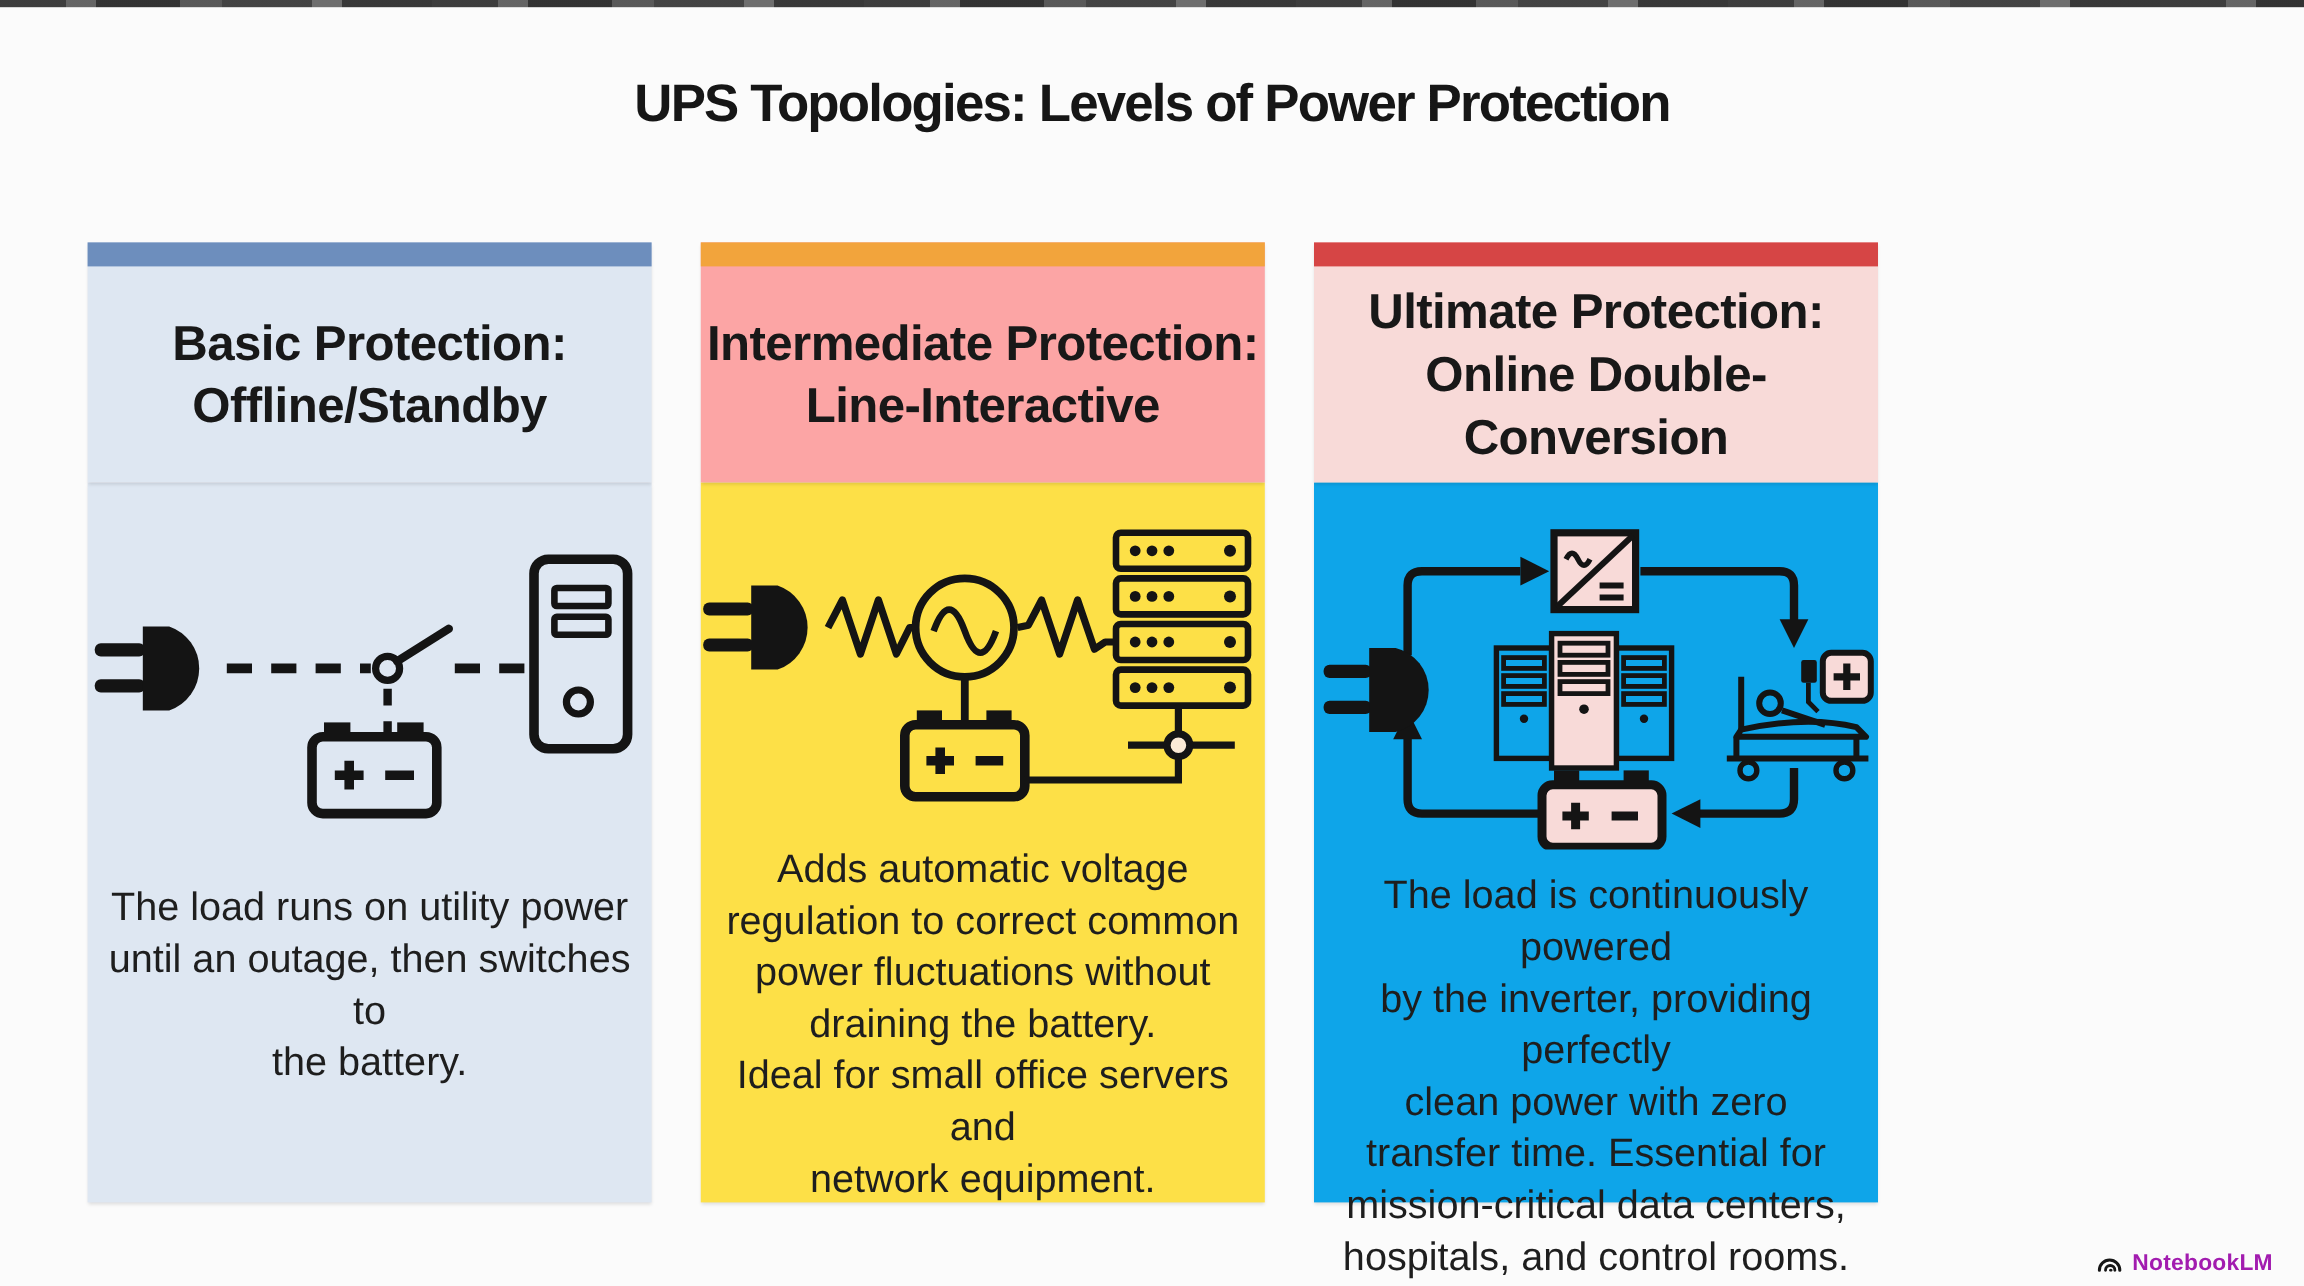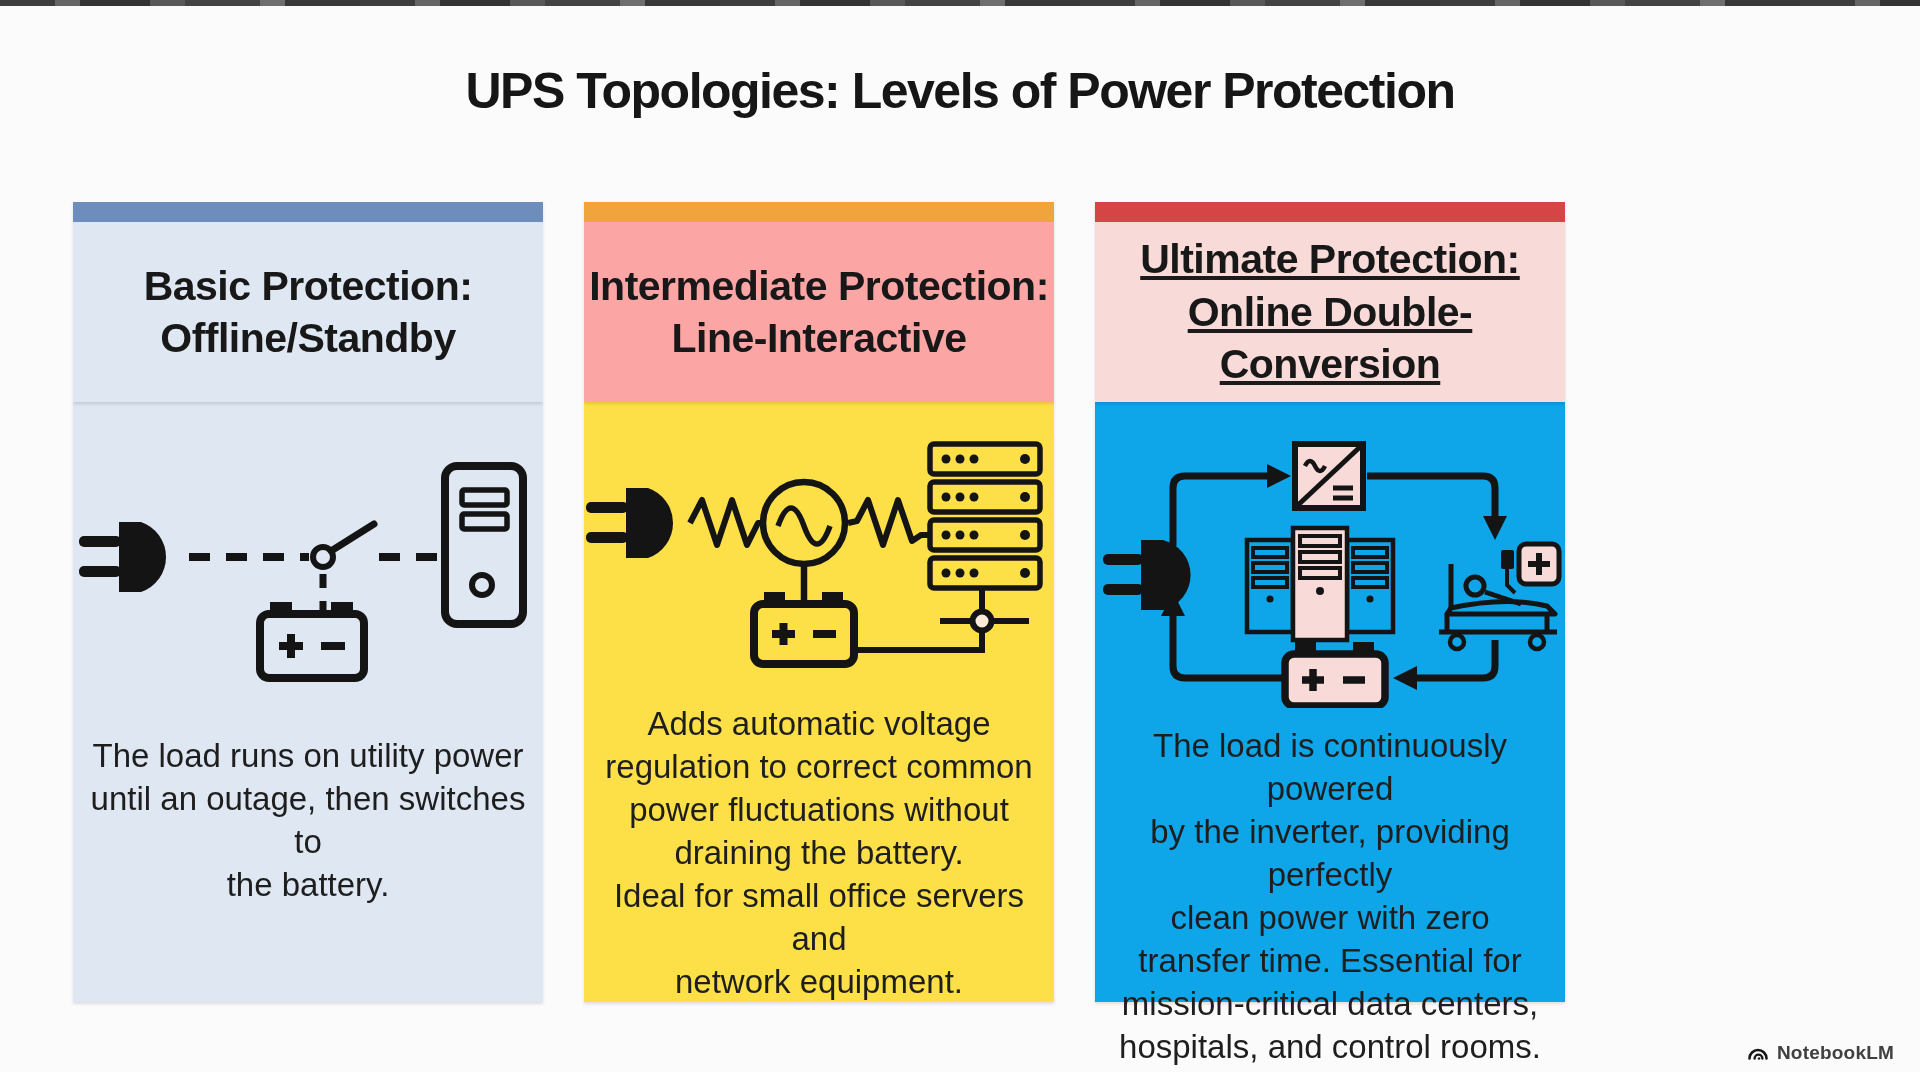--- a/index.html
+++ b/index.html
@@ -15,21 +15,21 @@
     position:absolute; top:0; left:0; width:1920px; height:6px;
     background:repeating-linear-gradient(90deg,
       #1c1c1c 0 55px, #4a4a4a 55px 80px, #101010 80px 150px,
       #3c3c3c 150px 185px, #232323 185px 260px, #555 260px 285px,
       #161616 285px 360px);
     opacity:.85;
   }
   .page-title {
     position:absolute; top:62px; left:0; width:1920px;
     text-align:center;
-    font-size:50px; font-weight:900; letter-spacing:-1.5px;
+    font-size:44px; font-weight:900; letter-spacing:-1.5px;
     color:#161616;
   }
   .columns {
     position:absolute; top:202px; left:73px; width:1477px;
     display:flex; gap:41px;
   }
   .column { flex:1 1 0; display:flex; flex-direction:column; }
   .header-card {
     position:relative; height:200px; padding-top:20px;
     box-shadow:0 2px 3px rgba(0,0,0,.12);
@@ -52,21 +52,21 @@
   .col-text {
     margin-top:16px; text-align:center; white-space:pre-line;
     font-size:33px; line-height:43px; color:#1e1e1e;
   }
   .desc-2 { margin-top:42px; }
   .desc-2:empty { display:none; }
   .footer {
     position:absolute; right:26px; bottom:7px;
     display:flex; align-items:center; gap:7px;
   }
-  .footer-label { font-size:19px; font-weight:600; color:#404040; letter-spacing:.2px; }
+  .footer-label { font-size:19px; font-weight:600; color:#a21caf; letter-spacing:.2px; }
   svg { display:block; }
 </style>
 </head>
 <body>
 
 <div class="top-strip"></div>
 
 <div class="page-title">UPS Topologies: Levels of Power Protection</div>
 
 <div class="columns">
@@ -192,21 +192,21 @@
 regulation to correct common
 power fluctuations without
 draining the battery.
 Ideal for small office servers and
 network equipment.</div>
 
     </div>
   </div>
 
   <div class="column">
-    <div class="header-card" style="background-color: rgb(248, 218, 216); text-decoration: underline;">
+    <div class="header-card" style="background-color: rgb(248, 218, 216);">
       <div class="accent-bar" style="background-color: rgb(214, 69, 69);"></div>
       <div class="header-title">Ultimate Protection:
 Online Double-Conversion</div>
     </div>
     <div class="body-card" style="background-color: #0ea5e9;">
       <div class="diagram-box">
         <svg width="470" height="272" viewBox="0 0 470 272" fill="none">
 
           <g stroke="#141414" stroke-width="7">
             <path d="M78,110 V52 Q78,40 90,40 H172"></path>

